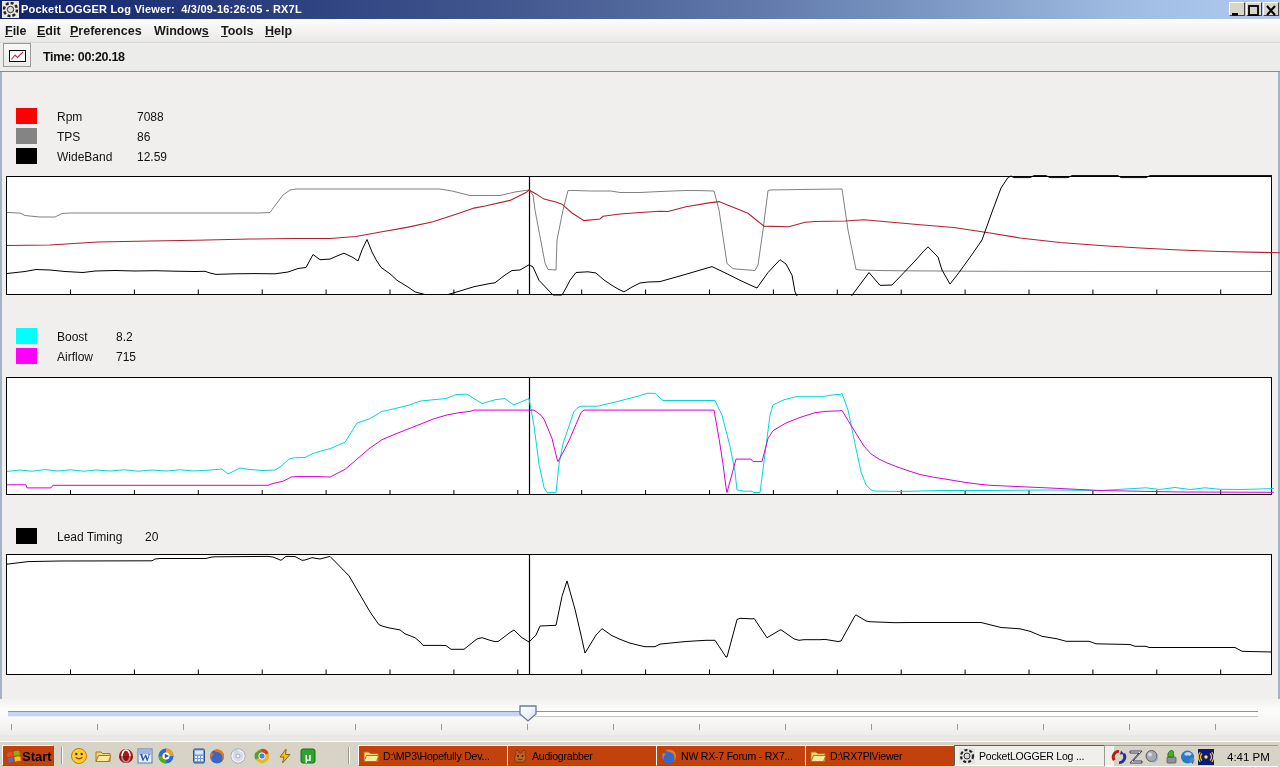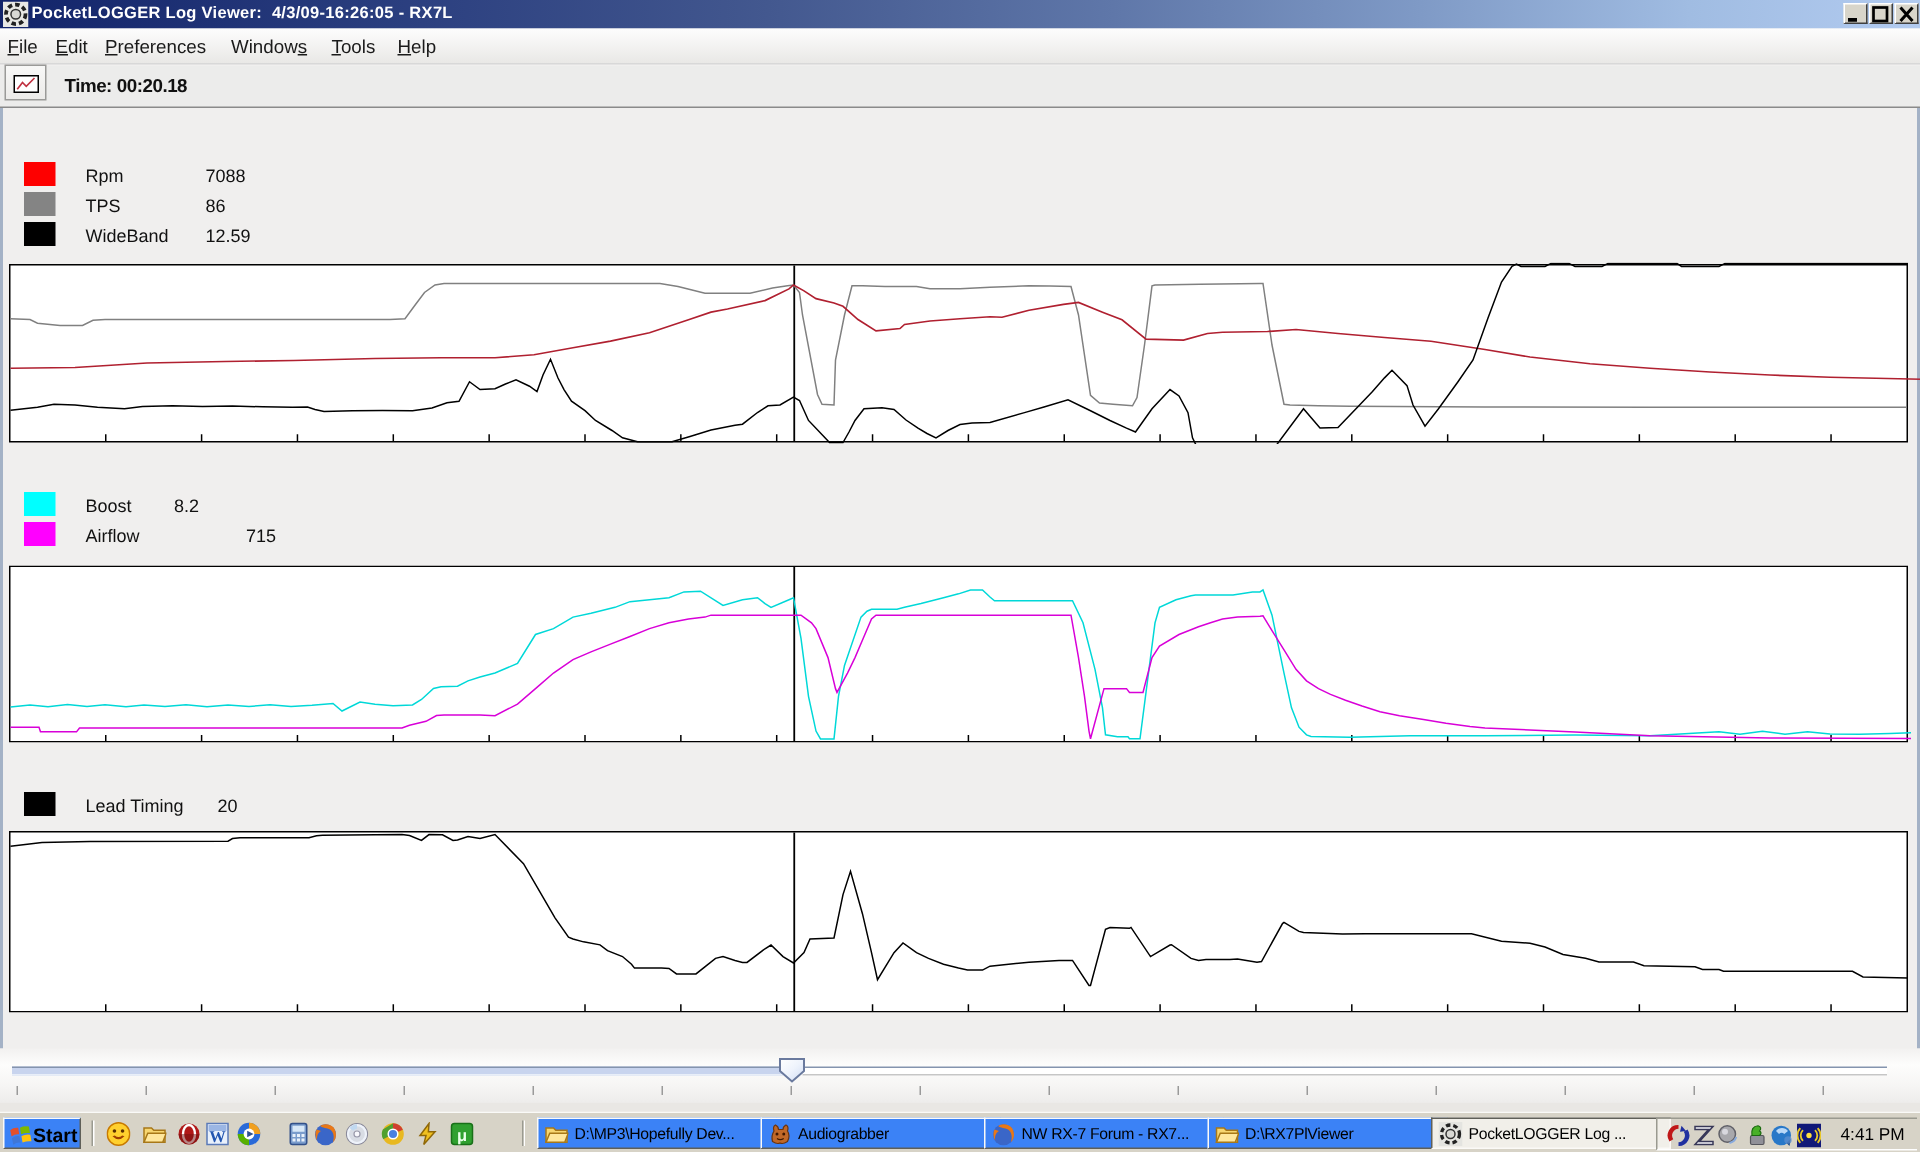--- a/index.html
+++ b/index.html
@@ -11,21 +11,21 @@
 #titleicon { position:absolute; left:2px; top:1px; width:17px; height:17px; }
 #titletext { position:absolute; left:21px; top:3px; color:#fff; font-weight:bold; font-size:11px; letter-spacing:0.2px; }
 .winbtn { position:absolute; top:2px; width:16px; height:14px; background:#d8d5ca;
   border-top:1px solid #fff; border-left:1px solid #fff; border-right:1.5px solid #404040; border-bottom:1.5px solid #404040; }
 #btnmin { left:1229px; }
 #btnmax { left:1246px; }
 #btnclose { left:1263px; }
 
 #menubar { position:absolute; left:0; top:19px; width:1280px; height:24px;
   background:linear-gradient(#fdfdfd,#e9e8e6); border-bottom:1px solid #d8d8d8; }
-.menu { position:absolute; top:5px; font-weight:normal; font-size:12.5px; color:#1a1a1a; }
+.menu { position:absolute; top:5px; font-weight:bold; font-size:12.5px; color:#1a1a1a; }
 
 #toolbar { position:absolute; left:0; top:44px; width:1280px; height:28px;
   background:#ececeb; border-bottom:1px solid #8a8a8a; }
 #toolbtn { position:absolute; left:3px; top:-1px; width:28px; height:24px; background:linear-gradient(#f8f8f7,#eceBe9); border:1px solid #9a9a98; }
 #timelabel { position:absolute; left:43px; top:5.5px; font-weight:bold; font-size:12.5px; letter-spacing:-0.3px; color:#111; }
 
 #content { position:absolute; left:0; top:72px; width:1280px; height:627px; background:#f0efee;
   border-left:2px solid #a4b2c6; border-right:2px solid #a4b2c6; }
 #prebar { position:absolute; left:0; top:735px; width:1280px; height:6px; background:#e9e7e4; }
 .sq { position:absolute; width:21px; height:16px; }
@@ -35,21 +35,21 @@
 #slider-track-l { position:absolute; left:8px; top:711px; height:6px; background:#c8d4ee;
   border-top:1px solid #8494ae; border-bottom:1px solid #e8eef8; }
 #slider-track-r { position:absolute; top:711px; height:6px; background:#fff;
   border-top:1px solid #8494ae; border-bottom:1px solid #c6c6c6; }
 #sliderband { position:absolute; left:0px; top:699px; width:1280px; height:36px;
   background:linear-gradient(#f2f1f0,#fdfdfc 30%,#f6f5f4 70%,#edecEb); }
 .stick { position:absolute; top:724px; width:1px; height:6px; background:#9a9a9a; }
 
 #taskbar { position:absolute; left:0; top:741px; width:1280px; height:27px; background:#d7d3c7;
   border-top:1px solid #fafaf8; }
-.raised { background:#3b82f6; border-top:1px solid #fbfaf7; border-left:1px solid #fbfaf7;
+.raised { background:#c2410c; border-top:1px solid #fbfaf7; border-left:1px solid #fbfaf7;
   border-right:1px solid #5f5f58; border-bottom:1px solid #5f5f58; }
 #startbtn { position:absolute; left:2px; top:3px; width:52px; height:21px; }
 #startbtn span { position:absolute; left:19px; top:3px; font-weight:bold; font-size:13px; color:#000; }
 .qsep { position:absolute; top:5px; width:2px; height:17px; border-left:1px solid #9a9a90; border-right:1px solid #fff; }
 .qicon { position:absolute; top:6px; width:16px; height:16px; }
 .taskbtn { position:absolute; top:3px; width:160px; height:21px; font-size:10.5px; letter-spacing:-0.2px; color:#000; white-space:nowrap; overflow:hidden; }
 .taskbtn .ti { position:absolute; left:4px; top:2px; width:16px; height:16px; }
 .taskbtn .tt { position:absolute; left:24px; top:4px; }
 #tray { position:absolute; left:1104px; top:3px; width:174px; height:22px;
   border-top:1px solid #9a9a90; border-left:1px solid #9a9a90; border-bottom:1px solid #fff; }
@@ -143,21 +143,21 @@
     <polyline id="rpm" fill="none" stroke="#b02030" stroke-width="1.1" points="7,245.5 50,245 98,242 150,241 196,240.3 250,239 294,238.5 330,238.5 356,236.5 382,231.8 407,227.4 433,221.8 459,213.2 474,208.1 485,206 510,200.4 526,192.6 529,190 536,193.9 544,199.1 556,202 562,204.2 572,213 584,220.6 600,219 603,216.3 620,214 640,212.5 660,211.2 668,211.5 686,206.8 709,202.9 719,201.6 735,208.1 748,213.2 764,226.1 789,226.7 805,222.3 815,221.5 845,221 864,219.7 892,222.3 923,225 954,227.5 990,233 1020,238 1060,242.5 1100,245.5 1140,248 1180,250 1220,251.5 1281,252.8"></polyline>
     <polyline id="wb" fill="none" stroke="#000" stroke-width="1" points="7,273.5 25,271.5 36,269.5 50,270 65,271.5 83,272.5 95,271 115,270.5 135,271 155,270.7 175,271.2 195,271.5 205,271.3 210,273 216,274.4 235,273.8 255,273.6 275,273.8 288,272 298,268.5 306,267.5 313,254.5 320,259.7 330,259.1 337,256 344,253.2 353,257.5 358,261 362,250 367,239.5 372,252 376,259.7 381,267.4 390,273.8 397,280.3 408,287 415,291.9 425,294.5 448,294.5 460,291 474,286.7 490,283.5 495,282.8 505,275 512,270.5 520,270 529,264.8 533,267 539,280.3 550,291.9 553,295 562,295 566,288 570,280.3 576,272.5 588,271.8 596,273 604,280 612,285.4 618,289 624,291.9 632,287 640,283 648,282 660,281.6 683,275.1 696,271.3 712,266.6 727,273.8 740,280.3 751,285.4 757,288 768,272.5 780,259.7 786,264 792,275.1 795,291.9 798,298 850,298 869,272.5 880,285.4 892,285 904,272.5 915,261 923,251.9 928,246.8 938,257.1 942,270 950,284.1 959,272.5 972,254.5 982,240 992,212 1001,188 1008,177.5 1011,176 1014,177.6 1030,177.6 1034,175.6 1046,175.6 1050,177.6 1068,177.6 1072,175.6 1118,175.6 1121,177.6 1146,177.6 1150,175.6 1272,175.6"></polyline>
     </g>
   </svg>
 
   <div class="sq" style="left:16px;top:328px;background:#00ffff;"></div>
   <div class="sq" style="left:16px;top:348px;background:#ff00ff;"></div>
   <span class="lbl" style="left:57px;top:330px;">Boost</span>
     <span class="lbl" style="left:116px;top:330px;">8.2</span>
   <span class="lbl" style="left:57px;top:350px;">Airflow</span>
-    <span class="lbl" style="left:116px;top:350px;margin-left:48px;">715</span>
+    <span class="lbl" style="left:116px;top:350px;">715</span>
 
   <svg class="chart" style="top:377px;" width="1268" height="118" viewBox="6 377 1268 118">
     <rect x="6.5" y="377.5" width="1265" height="117" fill="#fff" stroke="#000" stroke-width="1"></rect>
     <g id="ticks2" stroke="#000" stroke-width="1">
         <line x1="70.5" y1="490" x2="70.5" y2="494.5"></line>
         <line x1="134.4" y1="490" x2="134.4" y2="494.5"></line>
         <line x1="198.3" y1="490" x2="198.3" y2="494.5"></line>
         <line x1="262.2" y1="490" x2="262.2" y2="494.5"></line>
         <line x1="326.1" y1="490" x2="326.1" y2="494.5"></line>
         <line x1="390" y1="490" x2="390" y2="494.5"></line>

